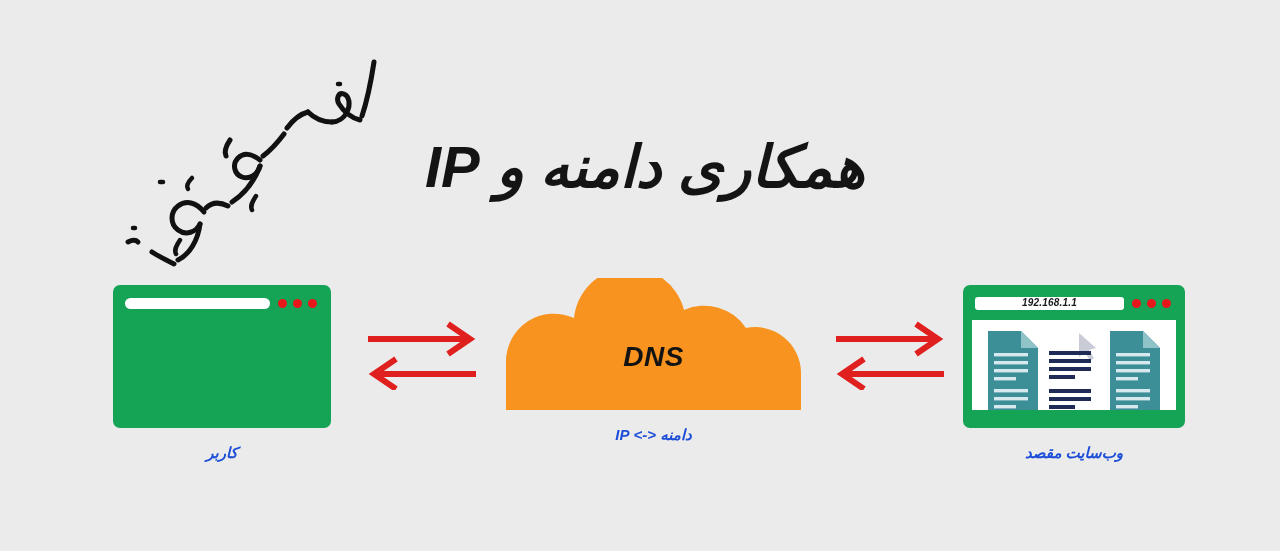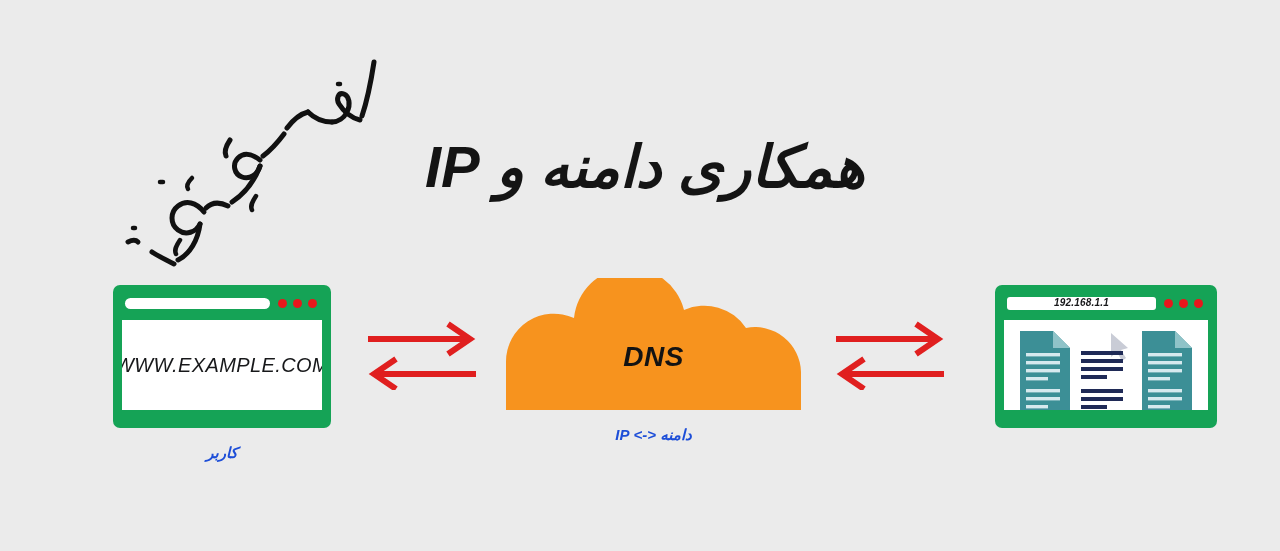--- a/index.html
+++ b/index.html
@@ -214,23 +214,20 @@
       <div class="browser-bar">
         <div class="url-field">
           <span class="url-text" title=""></span>
         </div>
         <div class="dots">
           <span class="dot"></span>
           <span class="dot"></span>
           <span class="dot"></span>
         </div>
       </div>
-      <div class="browser-page">
-        <span class="page-url">WWW.EXAMPLE.COM</span>
-      </div>
     </div>
     <div class="node-caption">کاربر</div>
   </div>
 
   <div class="arrows" style="left:362px; top:318px;">
     <svg width="120" height="72" viewBox="0 0 120 72" xmlns="http://www.w3.org/2000/svg">
       <g stroke="#e01f1f" stroke-width="6" fill="none" stroke-linecap="butt">
         <line x1="6" y1="21" x2="104" y2="21"></line>
         <polyline points="86,6 108,21 86,36" stroke-linejoin="miter"></polyline>
         <line x1="114" y1="56" x2="16" y2="56"></line>
@@ -261,21 +258,21 @@
     <svg width="120" height="72" viewBox="0 0 120 72" xmlns="http://www.w3.org/2000/svg">
       <g stroke="#e01f1f" stroke-width="6" fill="none" stroke-linecap="butt">
         <line x1="6" y1="21" x2="104" y2="21"></line>
         <polyline points="86,6 108,21 86,36" stroke-linejoin="miter"></polyline>
         <line x1="114" y1="56" x2="16" y2="56"></line>
         <polyline points="34,41 12,56 34,71" stroke-linejoin="miter"></polyline>
       </g>
     </svg>
   </div>
 
-  <div class="node" style="left:963px; top:285px; width:222px; height:143px;margin-left:32px;">
+  <div class="node" style="left:963px; top:285px; width:222px; height:143px;">
     <div class="browser" style="width:100%; height:100%;">
       <div class="browser-bar">
         <div class="url-field tall">
           <span class="url-text" title="">192.168.1.1</span>
         </div>
         <div class="dots">
           <span class="dot"></span>
           <span class="dot"></span>
           <span class="dot"></span>
         </div>
@@ -320,15 +317,16 @@
               <rect x="6" y="46" width="22" height="3.4"></rect>
               <rect x="6" y="58" width="34" height="3.4"></rect>
               <rect x="6" y="66" width="34" height="3.4"></rect>
               <rect x="6" y="74" width="22" height="3.4"></rect>
             </g>
           </svg>
 
         </div>
       </div>
     </div>
+    <div class="node-caption">وب‌سایت مقصد</div>
   </div>
 
 </div>
 
 </body></html>

